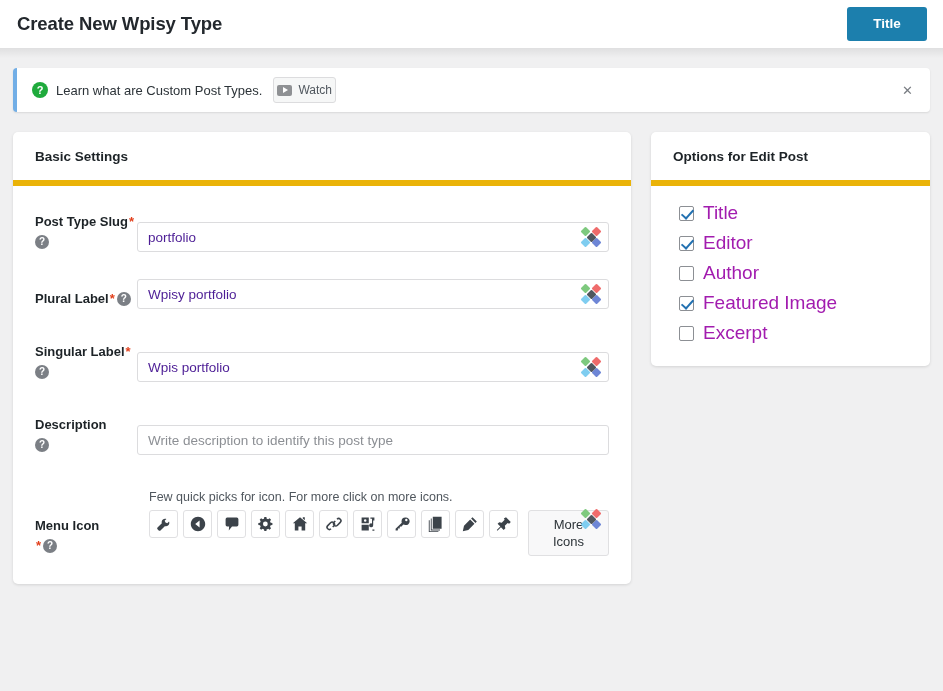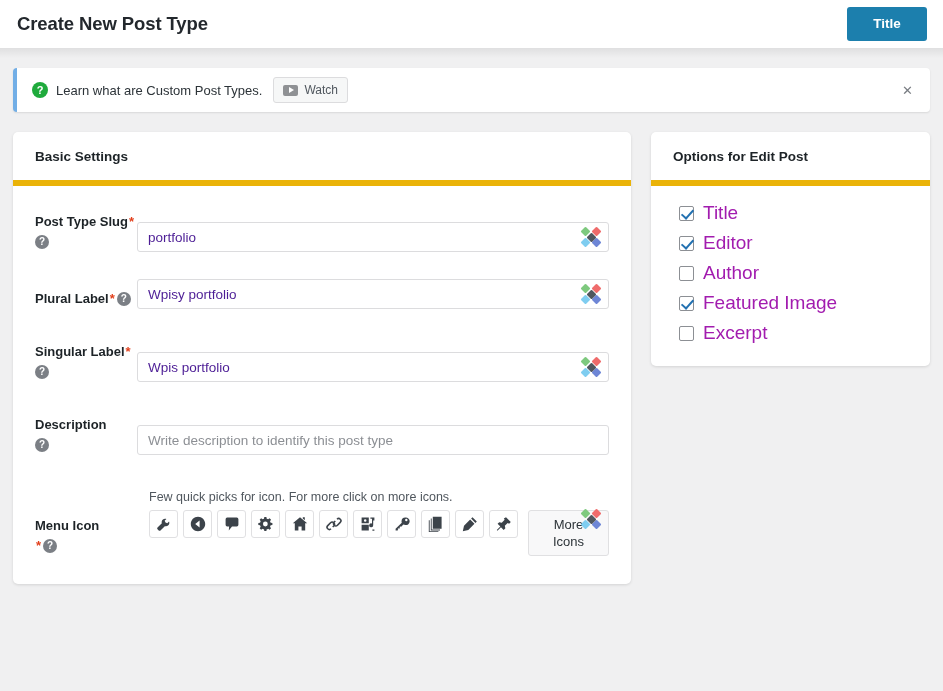--- a/index.html
+++ b/index.html
@@ -90,21 +90,21 @@
   }
   .watch-btn {
     margin-left: 11px;
     height: 26px;
     border: 1px solid #dcdcde;
     background: #f6f7f7;
     border-radius: 3px;
     display: inline-flex;
     align-items: center;
     gap: 6px;
-    padding: 0 9px;
+    padding: 0 3px;
     cursor: pointer;
     font-size: 12px;
     color: #50575e;
     font-family: "Liberation Sans", sans-serif;
   }
   .play-ico {
     width: 15px; height: 11px;
     background: #8f9194;
     border-radius: 2px;
     display: inline-flex;
@@ -300,21 +300,21 @@
   }
   .opt-label {
     font-size: 19px;
     color: #a21caf;
   }
 </style>
 </head>
 <body>
 
 <div class="topbar">
-  <div class="page-title">Create New Post Type</div>
+  <div class="page-title">Create New Wpisy Type</div>
   <button class="save-btn">Title</button>
 </div>
 
 <div class="notice-wrap">
   <div class="notice">
     <span class="q-icon">?</span>
     <span class="notice-text">Learn what are Custom Post Types.</span>
     <button class="watch-btn">
       <span class="play-ico"></span>
       <span>Watch</span>

